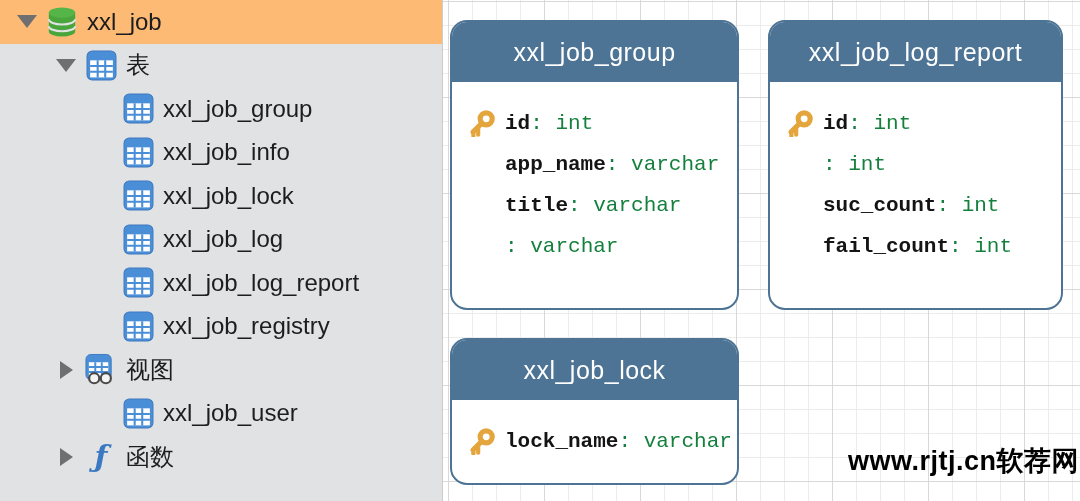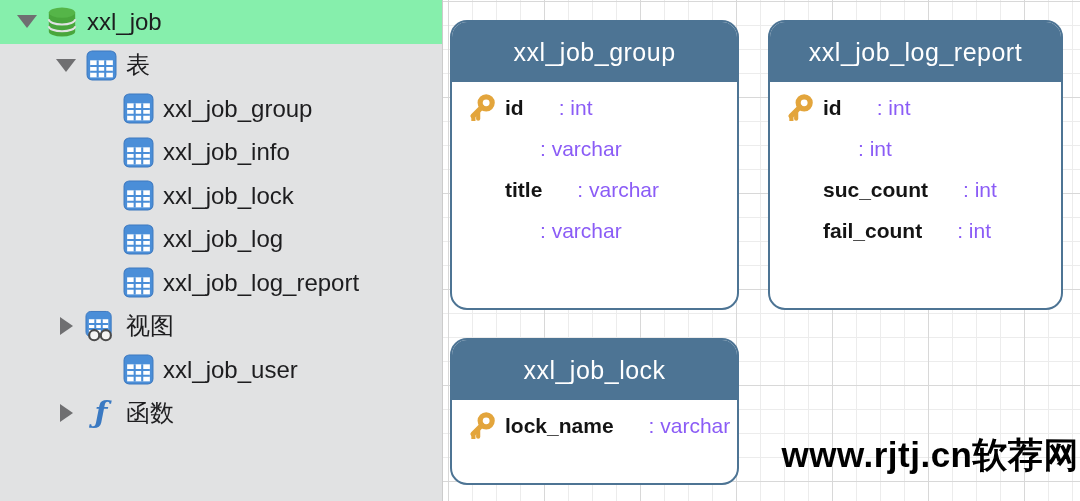--- a/index.html
+++ b/index.html
@@ -10,21 +10,21 @@
   }
   
   .sidebar{
     position:absolute;left:0;top:0;width:443px;height:501px;
     background:#e1e2e3;border-right:1px solid #cccccc;box-sizing:border-box;
   }
   .srow{
     height:43.5px;display:flex;align-items:center;
     color:#1d1d1f;font-size:24px;white-space:nowrap;
   }
-  .srow.selected{background:#86efac;}
+  .srow.selected{background:#fdba74;}
   .srow .lbl{margin-left:9px;}
   .lvl0{padding-left:18px;}
   .lvl1{padding-left:57px;}
   .lvl2{padding-left:122px;}
   .tri{width:18px;height:18px;display:inline-flex;align-items:center;justify-content:center;margin-right:10px;flex:0 0 auto;}
   .tri.down::after{content:"";border-left:10px solid transparent;border-right:10px solid transparent;border-top:13px solid #6f6f71;}
   .tri.right::after{content:"";border-top:9px solid transparent;border-bottom:9px solid transparent;border-left:13px solid #6f6f71;}
   .ic{width:32px;height:32px;display:inline-flex;flex:0 0 auto;align-items:center;justify-content:center;}
   .fglyph{font-family:"DejaVu Serif","Liberation Serif",serif;font-style:italic;font-weight:bold;color:#3a79c2;font-size:30px;line-height:30px;}
   
@@ -40,31 +40,31 @@
     background-position:5px 1px;
   }
   .card{
     position:absolute;background:#ffffff;border:2px solid #4d7494;
     border-radius:17px;overflow:hidden;box-sizing:border-box;
   }
   .card-h{
     background:#4d7494;color:#ffffff;height:60px;line-height:60px;
     text-align:center;font-size:25px;letter-spacing:.5px;
   }
-  .card-b{padding-top:5px;}
+  .card-b{padding-top:21px;font-family:Liberation Mono, monospace;}
   .field{height:41px;display:flex;align-items:center;padding-left:16px;font-size:21px;}
   .field .keyic{width:27px;height:27px;margin-right:10px;flex:0 0 auto;}
   .field.nokey{padding-left:53px;}
   .fname{color:#141414;font-weight:700;}
-  .ftype{color:#8b5cf6;margin-left:35px;}
+  .ftype{color:#15803d;}
   .ftype::before{content:": ";}
   
   .watermark{
     position:absolute;right:1px;bottom:22px;
-    font-size:35px;font-weight:700;color:#000000;letter-spacing:0.5px;
+    font-size:27px;font-weight:700;color:#000000;letter-spacing:0.5px;
   }
 </style>
 </head>
 <body>
 
 <div class="sidebar">
 
   <div class="srow lvl0 selected">
     <span class="tri down"></span>
     <span class="ic">
@@ -139,20 +139,30 @@
       <svg width="31" height="31" viewBox="0 0 30 30">
         <rect x="1" y="1" width="28" height="28" rx="5" fill="#4a8ed8" stroke="#3d79c0"></rect>
         <rect x="4" y="10" width="22" height="16.5" fill="#ffffff"></rect>
         <path d="M11.3 10 V26.5 M18.6 10 V26.5 M4 15.5 H26 M4 21 H26" stroke="#4a8ed8" stroke-width="2"></path>
       </svg>
     </span>
     <span class="lbl">xxl_job_log_report</span>
   </div>
 
 
+  <div class="srow lvl2">
+    <span class="ic">
+      <svg width="31" height="31" viewBox="0 0 30 30">
+        <rect x="1" y="1" width="28" height="28" rx="5" fill="#4a8ed8" stroke="#3d79c0"></rect>
+        <rect x="4" y="10" width="22" height="16.5" fill="#ffffff"></rect>
+        <path d="M11.3 10 V26.5 M18.6 10 V26.5 M4 15.5 H26 M4 21 H26" stroke="#4a8ed8" stroke-width="2"></path>
+      </svg>
+    </span>
+    <span class="lbl">xxl_job_registry</span>
+  </div>
 
   <div class="srow lvl1">
     <span class="tri right"></span>
     <span class="ic">
       <svg width="33" height="33" viewBox="0 0 33 33">
         <rect x="1" y="1" width="26" height="26" rx="5" fill="#4a8ed8" stroke="#3d79c0"></rect>
         <rect x="4" y="9" width="20" height="15" fill="#ffffff"></rect>
         <path d="M10.6 9 V24 M17.3 9 V24 M4 14 H24 M4 19 H24" stroke="#4a8ed8" stroke-width="2"></path>
         <circle cx="9.5" cy="25.5" r="5.2" fill="#f4f4f4" stroke="#4a4a4a" stroke-width="2.2"></circle>
         <circle cx="21.5" cy="25.5" r="5.2" fill="#f4f4f4" stroke="#4a4a4a" stroke-width="2.2"></circle>
@@ -196,20 +206,21 @@
               <path d="M13.5 12.5 L4.8 21.2" stroke-width="5"></path>
               <path d="M9.8 17.2 L9.8 23.8" stroke-width="4"></path>
               <path d="M5.2 21 L5.2 26" stroke-width="4"></path>
             </g>
           </svg>
         </span>
         <span class="fname">id</span>
           <span class="ftype">int</span>
       </div>
       <div class="field nokey">
+        <span class="fname">app_name</span>
           <span class="ftype">varchar</span>
       </div>
       <div class="field nokey">
         <span class="fname">title</span>
           <span class="ftype">varchar</span>
       </div>
       <div class="field nokey">
           <span class="ftype">varchar</span>
       </div>
     </div>

